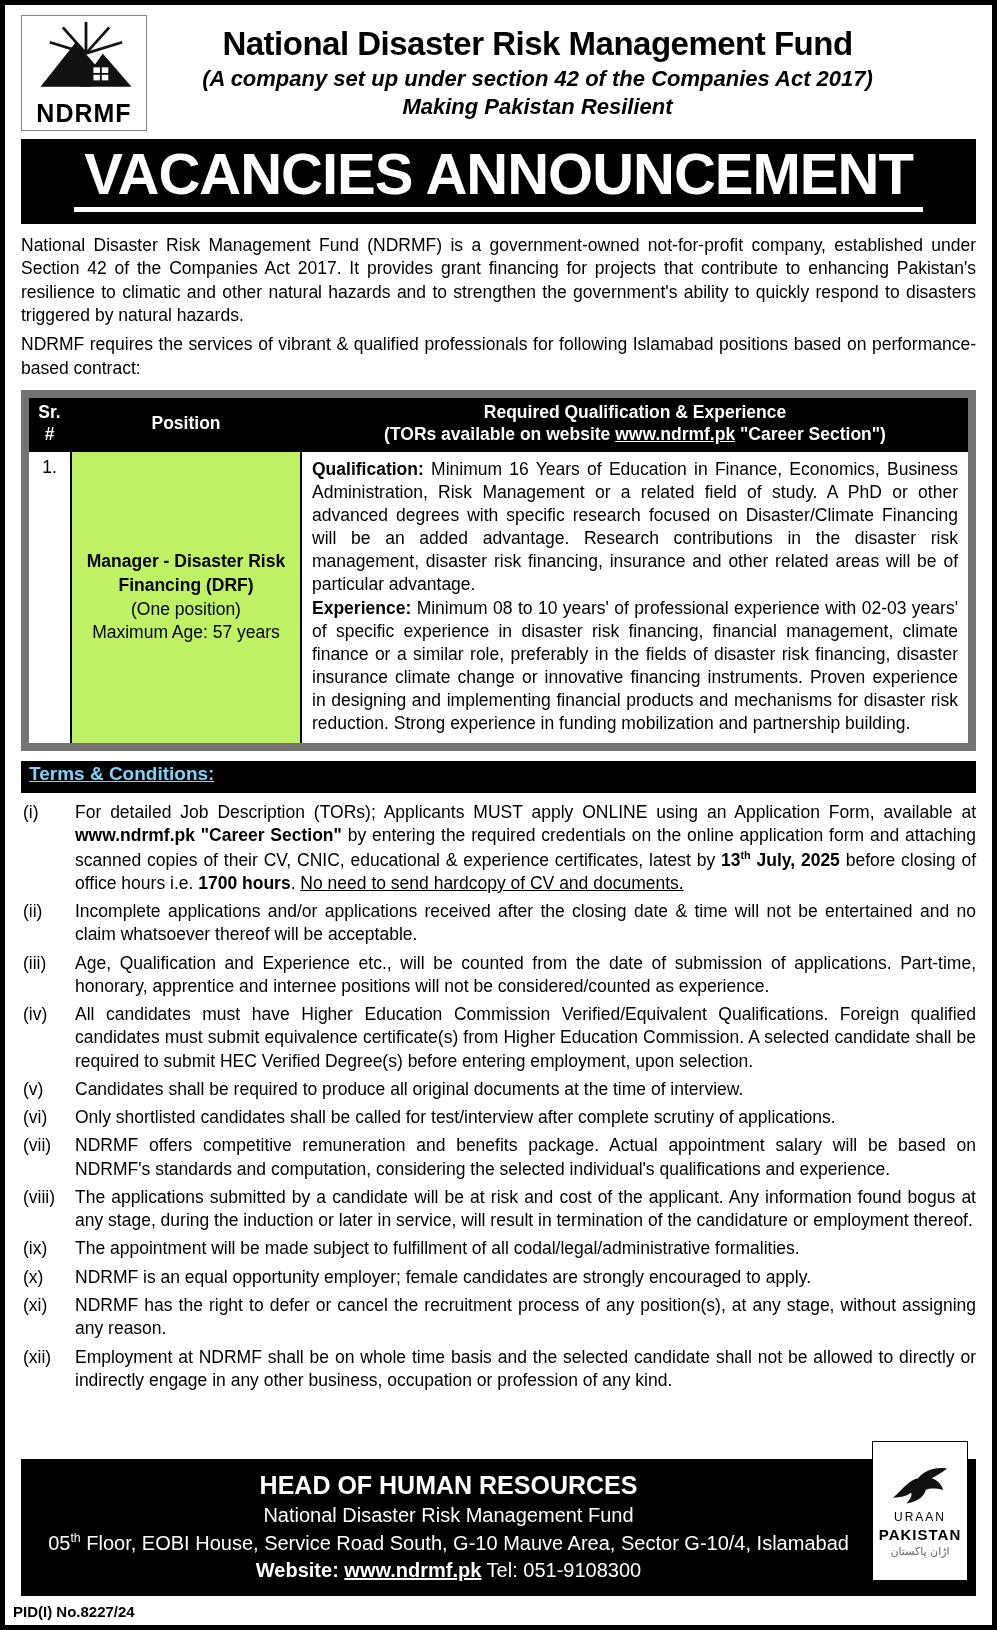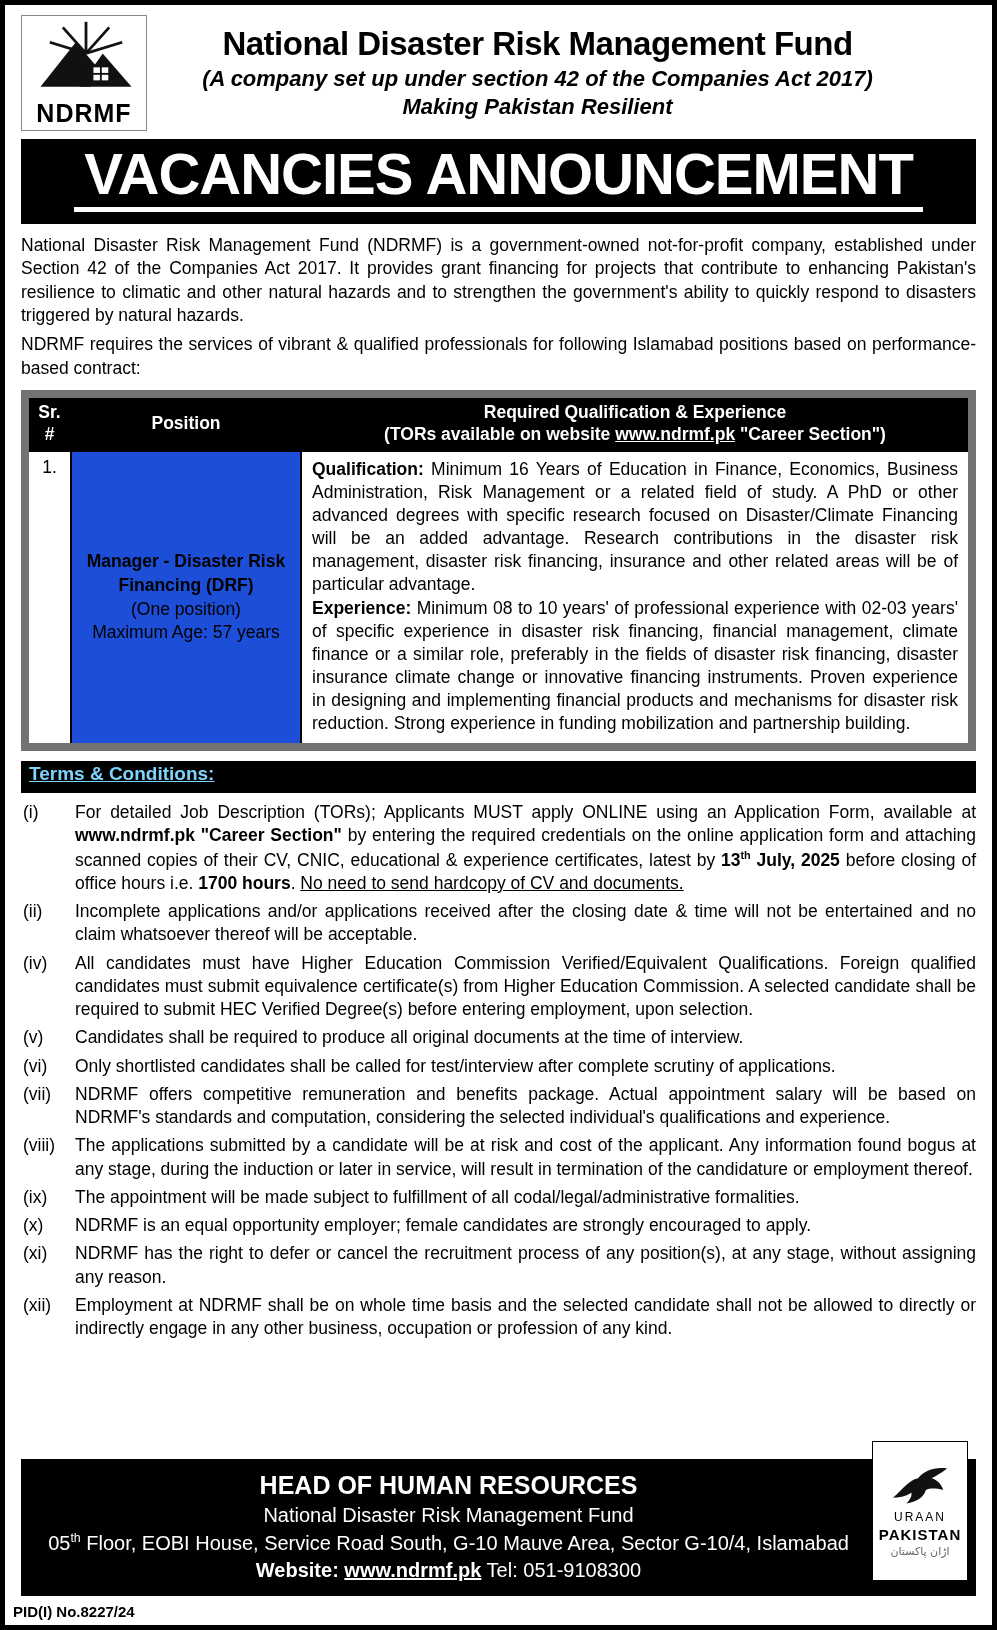--- a/index.html
+++ b/index.html
@@ -42,21 +42,21 @@
   
   table.postable { width:100%; border-collapse:collapse; border:8px solid #737373; margin-bottom:10px; }
   .postable th, .postable td { border:2px solid #000; }
   .postable thead th {
     background:#000; color:#fff; font-weight:bold; font-size:17.5px;
     text-align:center; vertical-align:middle; padding:4px 6px; line-height:1.25;
   }
   .th-sr { white-space:pre-line; width:46px; }
   .link-like { text-decoration:underline; }
   .td-sr { width:46px; vertical-align:top; text-align:center; font-size:17.5px; padding-top:5px; background:#fff; }
-  .td-pos { width:230px; background:#1d4ed8; text-align:center; vertical-align:middle; font-size:17.5px; padding:10px 8px; line-height:1.35; }
+  .td-pos { width:230px; background:#bef264; text-align:center; vertical-align:middle; font-size:17.5px; padding:10px 8px; line-height:1.35; }
   .pos-title { font-weight:bold; }
   .td-qual { padding:6px 10px 8px; font-size:17.5px; line-height:1.32; text-align:justify; vertical-align:top; }
   .td-qual p { margin:0; }
   .b { font-weight:bold; }
 
   
   .terms-bar { background:#000; color:#7dd3fc; padding:2px 8px 8px; margin-bottom:8px; }
   .terms-bar span { font-weight:bold; font-size:19px; text-decoration:underline; }
   .terms { }
   .term-item { display:flex; margin-bottom:5px; font-size:17.5px; line-height:1.33; }
@@ -169,20 +169,24 @@
   <div class="terms">
       <div class="term-item">
         <span class="term-num">(i)</span>
         <span class="term-text"><span class="seg-n">For detailed Job Description (TORs); Applicants MUST apply ONLINE using an Application Form, available at </span><span class="seg-b">www.ndrmf.pk "Career Section"</span><span class="seg-n"> by entering the required credentials on the online application form and attaching scanned copies of their CV, CNIC, educational &amp; experience certificates, latest by </span><span class="seg-b">13</span><sup class="seg-bsup">th</sup><span class="seg-b"> July, 2025</span><span class="seg-n"> before closing of office hours i.e. </span><span class="seg-b">1700 hours</span><span class="seg-n">. </span><span class="seg-u">No need to send hardcopy of CV and documents.</span></span>
       </div>
       <div class="term-item">
         <span class="term-num">(ii)</span>
         <span class="term-text"><span class="seg-n">Incomplete applications and/or applications received after the closing date &amp; time will not be entertained and no claim whatsoever thereof will be acceptable.</span></span>
       </div>
       <div class="term-item">
+        <span class="term-num">(iii)</span>
+        <span class="term-text"><span class="seg-n">Age, Qualification and Experience etc., will be counted from the date of submission of applications. Part-time, honorary, apprentice and internee positions will not be considered/counted as experience.</span></span>
+      </div>
+      <div class="term-item">
         <span class="term-num">(iv)</span>
         <span class="term-text"><span class="seg-n">All candidates must have Higher Education Commission Verified/Equivalent Qualifications. Foreign qualified candidates must submit equivalence certificate(s) from Higher Education Commission. A selected candidate shall be required to submit HEC Verified Degree(s) before entering employment, upon selection.</span></span>
       </div>
       <div class="term-item">
         <span class="term-num">(v)</span>
         <span class="term-text"><span class="seg-n">Candidates shall be required to produce all original documents at the time of interview.</span></span>
       </div>
       <div class="term-item">
         <span class="term-num">(vi)</span>
         <span class="term-text"><span class="seg-n">Only shortlisted candidates shall be called for test/interview after complete scrutiny of applications.</span></span>

